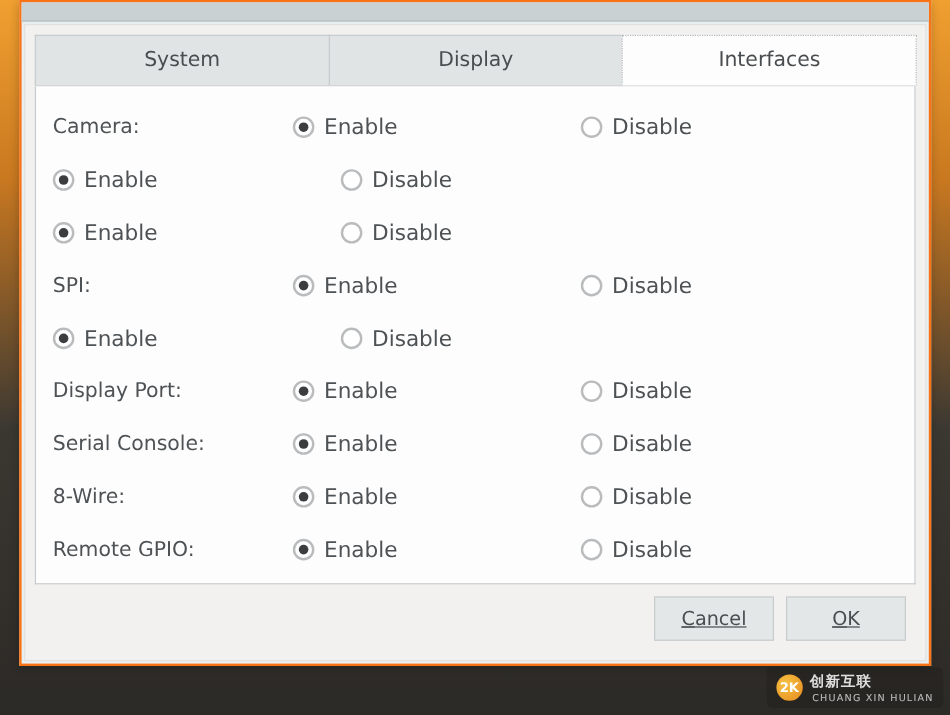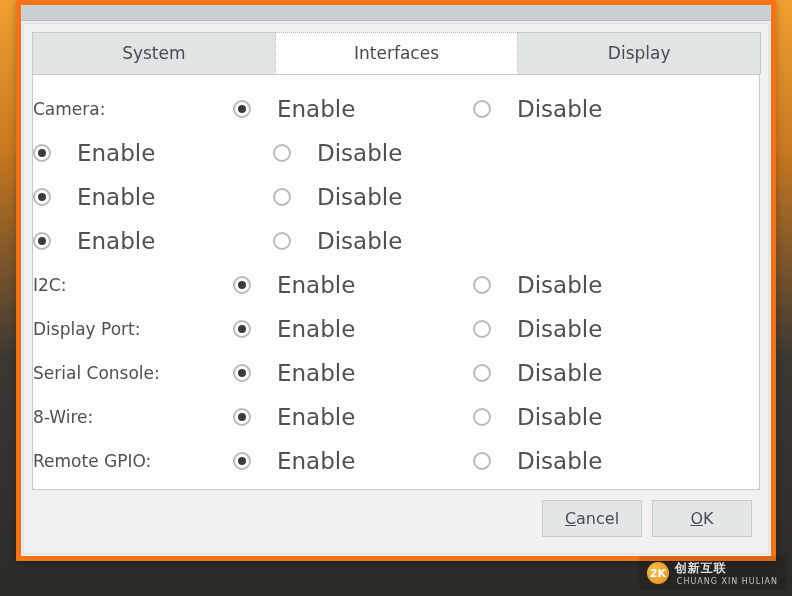--- a/index.html
+++ b/index.html
@@ -12,21 +12,21 @@
       height: 596px;
       overflow: hidden;
       position: relative;
     }
     .outer {
       position: absolute;
       left: 16px;
       top: 0;
       width: 760px;
       background: #e9efef;
-      border: 5px solid #f97316;
+      border: 2px solid #f97316;
       box-shadow: 0 2px 8px rgba(0,0,0,0.25);
     }
     .titlebar {
       height: 16px;
       background: #c9d1d2;
       border-bottom: 1px solid #b8bdbf;
     }
     .panel {
       background: #f2f1f0;
       padding: 8px 8px 12px 8px;
@@ -53,42 +53,42 @@
       background: #fdfdfd;
       border: 1px dotted #b0b4b7;
       border-bottom: 1px solid #fdfdfd;
       position: relative;
       z-index: 2;
     }
     .tab-content {
       background: #fdfdfd;
       border: 1px solid #c7cbce;
       border-top: none;
-      padding: 12px 16px 6px 0;
+      padding: 12px 16px 6px 14px;
     }
     .row {
       display: flex;
       align-items: center;
       height: 44px;
     }
     .label {
       width: 200px;
       font-size: 17px;
       color: #4e5255;
     }
     .radio-group {
       display: flex;
       flex: 1;
     }
     .radio-option {
       display: flex;
       align-items: center;
-      gap: 26px;
+      gap: 8px;
       width: 240px;
-      font-size: 23px;
+      font-size: 18px;
       color: #4e5255;
       cursor: pointer;
     }
     .radio {
       width: 18px;
       height: 18px;
       border-radius: 50%;
       border: 2px solid #b9bbbd;
       display: inline-flex;
       align-items: center;
@@ -110,20 +110,21 @@
     }
     .btn {
       min-width: 100px;
       padding: 8px 18px;
       background: #e4e7e8;
       border: 1px solid #c7cbce;
       font-size: 16px;
       color: #4a4d50;
       cursor: pointer;
       text-align: center;
+      text-decoration: underline;
     }
     .btn .ul { text-decoration: underline; }
     .watermark {
       position: absolute;
       right: 6px;
       bottom: 6px;
       display: flex;
       align-items: center;
       gap: 6px;
       font-size: 12px;
@@ -149,22 +150,22 @@
     .watermark .sub { font-size: 8px; letter-spacing: 1px; color: rgba(255,255,255,0.7); margin-left:2px;}
   </style>
 </head>
 <body>
 
 <div class="outer">
   <div class="titlebar"></div>
   <div class="panel">
     <div class="tabs" id="tab-bar">
         <div class="tab">System</div>
+        <div class="tab">Display</div>
         <div class="tab active">Interfaces</div>
-        <div class="tab">Display</div>
       </div>
     <div class="tab-content" id="tab-content">
         <div class="row">
           <div class="label">Camera:</div>
           <div class="radio-group">
             <div class="radio-option">
               <span class="radio checked"></span>
               <span>Enable</span>
             </div>
             <div class="radio-option">
@@ -191,33 +192,33 @@
               <span class="radio checked"></span>
               <span>Enable</span>
             </div>
             <div class="radio-option">
               <span class="radio"></span>
               <span>Disable</span>
             </div>
           </div>
         </div>
         <div class="row">
-          <div class="radio-group">
-            <div class="radio-option">
-              <span class="radio checked"></span>
-              <span>Enable</span>
-            </div>
-            <div class="radio-option">
-              <span class="radio"></span>
-              <span>Disable</span>
-            </div>
-          </div>
-        </div>
-        <div class="row">
-          <div class="label">I2C:</div>
+          <div class="label">SPI:</div>
+          <div class="radio-group">
+            <div class="radio-option">
+              <span class="radio checked"></span>
+              <span>Enable</span>
+            </div>
+            <div class="radio-option">
+              <span class="radio"></span>
+              <span>Disable</span>
+            </div>
+          </div>
+        </div>
+        <div class="row">
           <div class="radio-group">
             <div class="radio-option">
               <span class="radio checked"></span>
               <span>Enable</span>
             </div>
             <div class="radio-option">
               <span class="radio"></span>
               <span>Disable</span>
             </div>
           </div>

